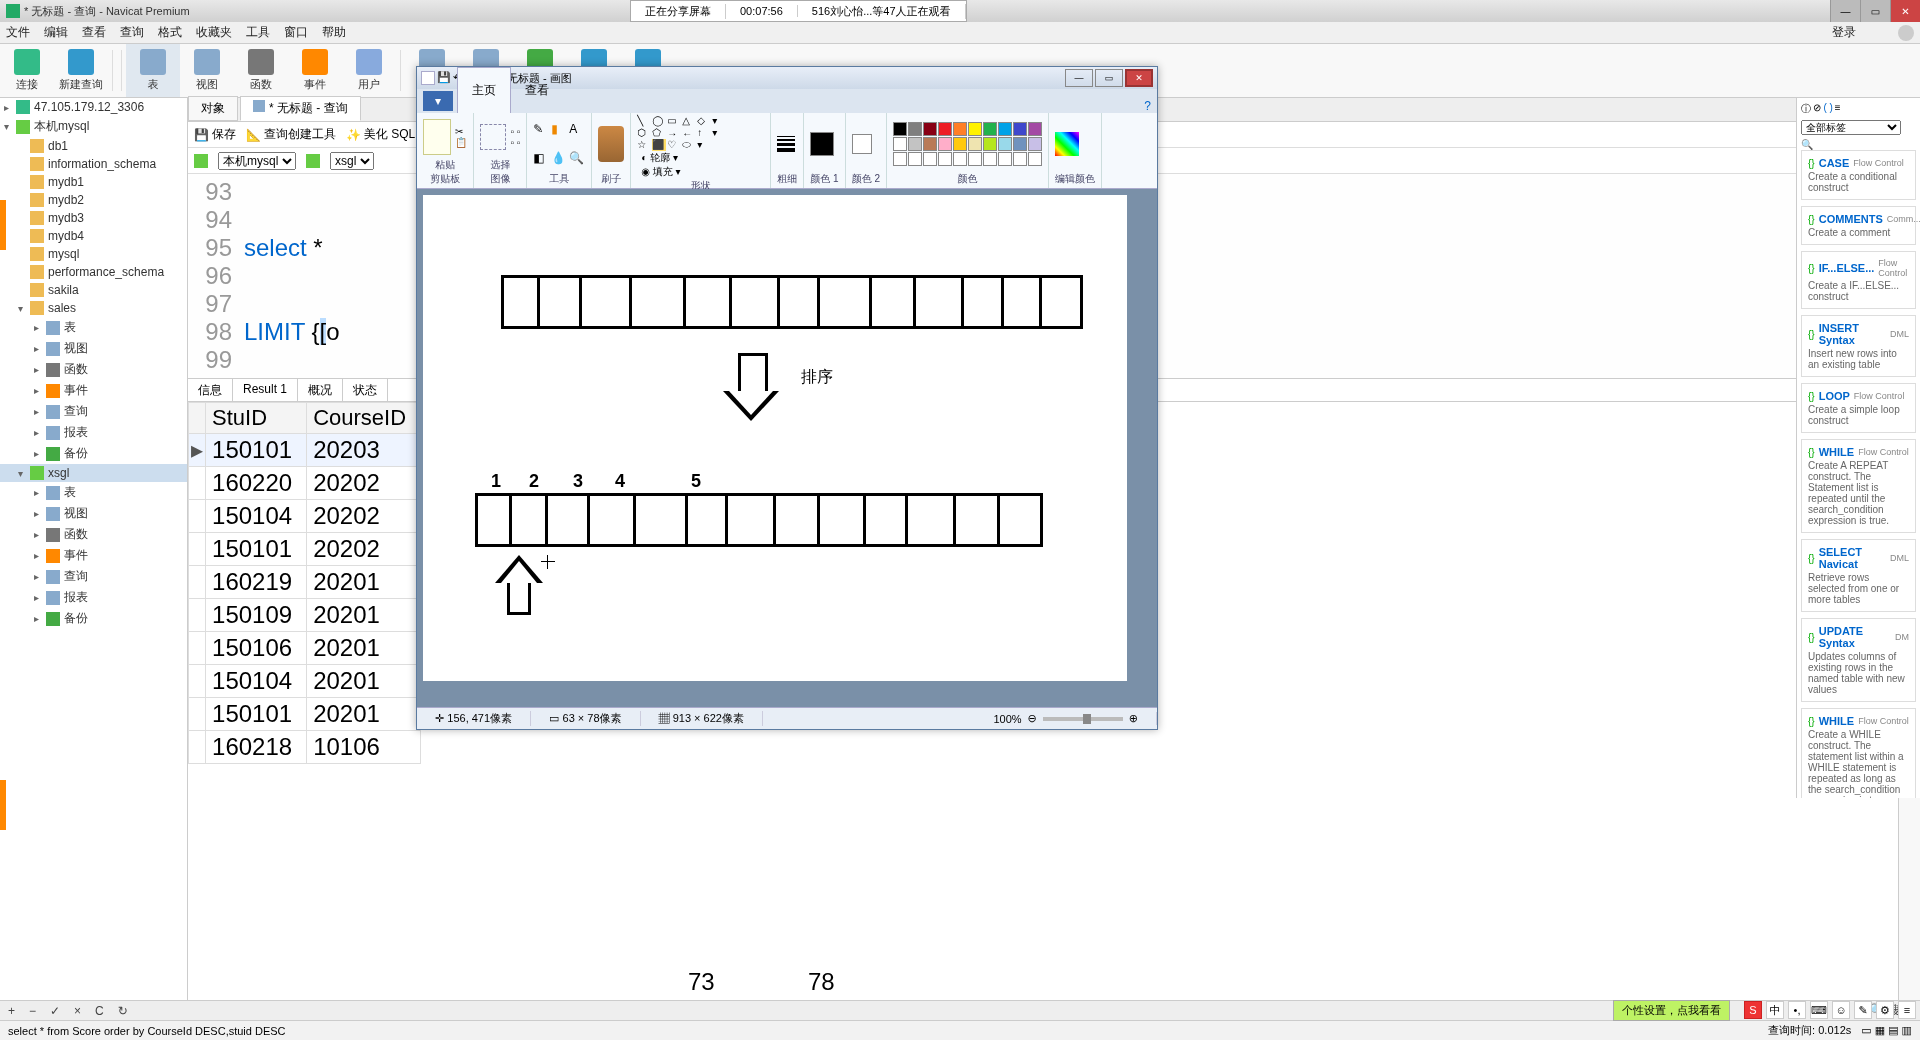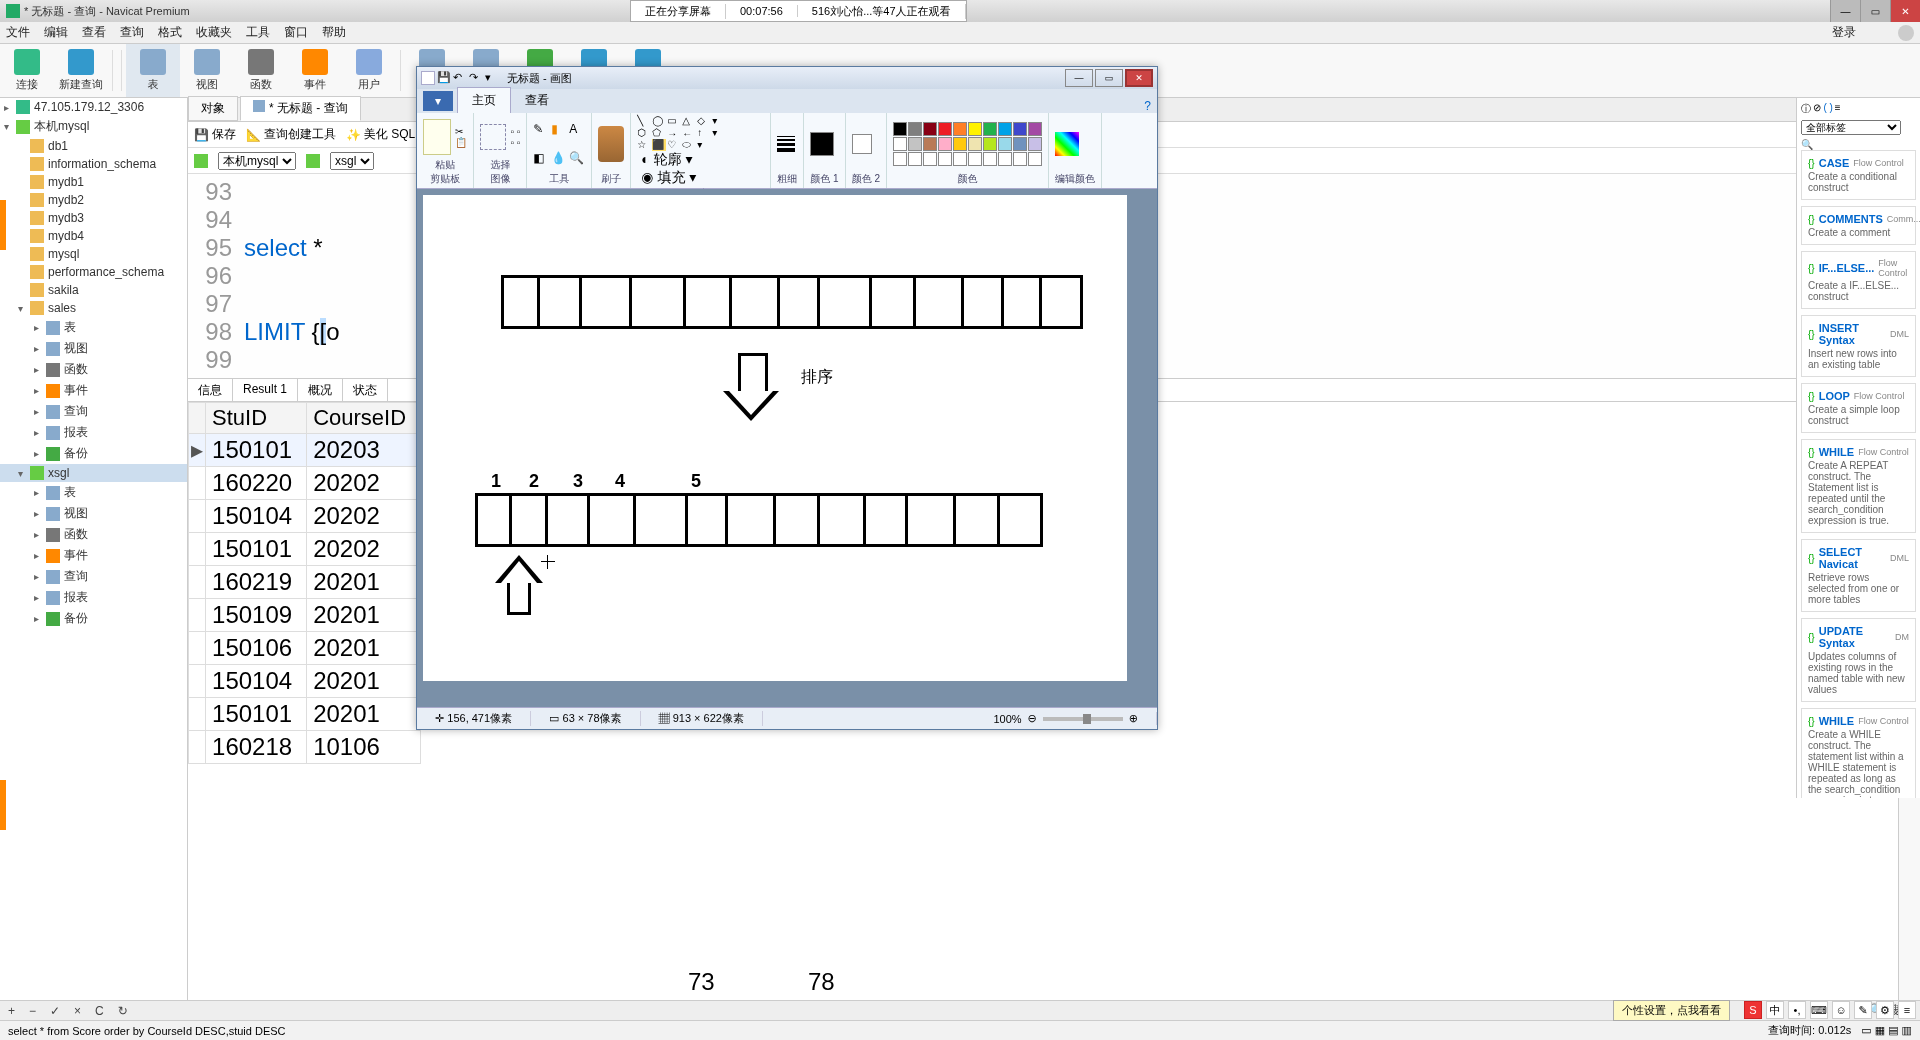--- a/index.html
+++ b/index.html
@@ -79,21 +79,21 @@
 
 
 .paint { position:absolute; left:416px; top:66px; width:742px; height:664px; background:#f0f0f0; border:1px solid #5a7aa0; box-shadow:0 0 8px rgba(0,0,0,.3); z-index:10; }
 .paint .ptitle { height:22px; background:linear-gradient(#e8eef8,#cdd9e8); display:flex; align-items:center; font-size:11px; padding:0 4px; }
 .paint .ptitle .pico { width:14px; height:14px; display:inline-block; margin-right:2px; }
 .paint .ptitle .ptxt { margin-left:6px; }
 .paint .ptitle .pwin { margin-left:auto; display:flex; }
 .paint .ptitle .pwin span { width:28px; height:18px; border:1px solid #888; margin-left:2px; display:flex; align-items:center; justify-content:center; font-size:9px; }
 .paint .ptitle .pwin .close { border:2px solid #933; color:#fff; background:#c44; }
 .paint .ptabs { height:24px; background:#dce5f0; display:flex; align-items:end; padding-left:40px; }
-.paint .ptabs .ptab { padding:4px 14px; font-size:12px; }
+.paint .ptabs .ptab { padding:14px 14px; font-size:12px; }
 .paint .ptabs .ptab.act { background:#f5f9fd; border:1px solid #aac; border-bottom:none; }
 .paint .ribbon { height:76px; background:#f5f9fd; border-bottom:1px solid #aac; display:flex; }
 .paint .ribbon .grp { border-right:1px solid #cdd; padding:2px 6px; display:flex; flex-direction:column; justify-content:space-between; }
 .paint .ribbon .grp .lbl { text-align:center; font-size:10px; color:#446; }
 .paint .ribbon .grp .body { flex:1; display:flex; align-items:center; gap:4px; }
 .swatch { width:14px; height:14px; border:1px solid #888; }
 .palette { display:grid; grid-template-columns:repeat(10,14px); grid-auto-rows:14px; gap:1px; }
 .canvas { background:#7a90a8; height:calc(100% - 22px - 24px - 76px - 22px); display:flex; align-items:flex-start; justify-content:flex-start; padding:6px; position:relative; }
 .canvas .page { background:#fff; width:704px; height:486px; position:relative; }
 .pstatus { height:22px; background:#e8eef6; display:flex; align-items:center; font-size:11px; border-top:1px solid #aac; }
@@ -115,21 +115,21 @@
 .arrow-up .head::after { content:""; position:absolute; top:6px; left:-18px; border-left:18px solid transparent; border-right:18px solid transparent; border-bottom:22px solid #fff; }
 .arrow-up .stem { width:24px; height:32px; border:3px solid #000; border-top:none; margin:0 auto; }
 .numlabels { position:absolute; display:flex; font-size:18px; font-weight:bold; }
 .cursor-cross { position:absolute; width:14px; height:14px; }
 .cursor-cross::before, .cursor-cross::after { content:""; position:absolute; background:#000; }
 .cursor-cross::before { left:0; top:6px; width:14px; height:1px; }
 .cursor-cross::after { left:6px; top:0; width:1px; height:14px; }
 
 
 .imebar { position:absolute; right:4px; bottom:20px; height:20px; display:flex; align-items:center; gap:4px; font-size:11px; z-index:20; }
-.imebar .tip { background:#fef9c3; border:1px solid #aaa; padding:2px 8px; margin-right:10px; }
+.imebar .tip { background:#bef264; border:1px solid #aaa; padding:2px 8px; margin-right:10px; }
 .imebar .ico { width:18px; height:18px; border:1px solid #ccc; background:#fff; display:flex; align-items:center; justify-content:center; }
 .imebar .sogou { background:#e33; color:#fff; border-color:#c22; }
 
 
 .ohandle { position:absolute; width:6px; height:50px; background:#f80; left:0; z-index:6; }
 
 
 .floatnums { position:absolute; font-size:24px; z-index:3; }
 </style>
 </head>
@@ -569,21 +569,21 @@
             <span>↑</span>
             <span>▾</span>
           <span>☆</span>
             <span style="background:#fd6">⬛</span>
             <span>♡</span>
             <span>⬭</span>
             <span>▾</span>
             <span></span>
         </div>
       </div>
-      <div style="font-size:14px;margin-left:4px">
+      <div style="font-size:10px;margin-left:4px">
           <div>◐ <span>轮廓</span> ▾</div>
           <div>◉ <span>填充</span> ▾</div>
         </div>
       <div class="lbl">形状</div>
     </div>
     <div class="grp">
       <div class="body">
           <div style="width:18px;display:flex;flex-direction:column;gap:2px">
             <div style="height:1px;background:#000"></div>
             <div style="height:2px;background:#000"></div>

